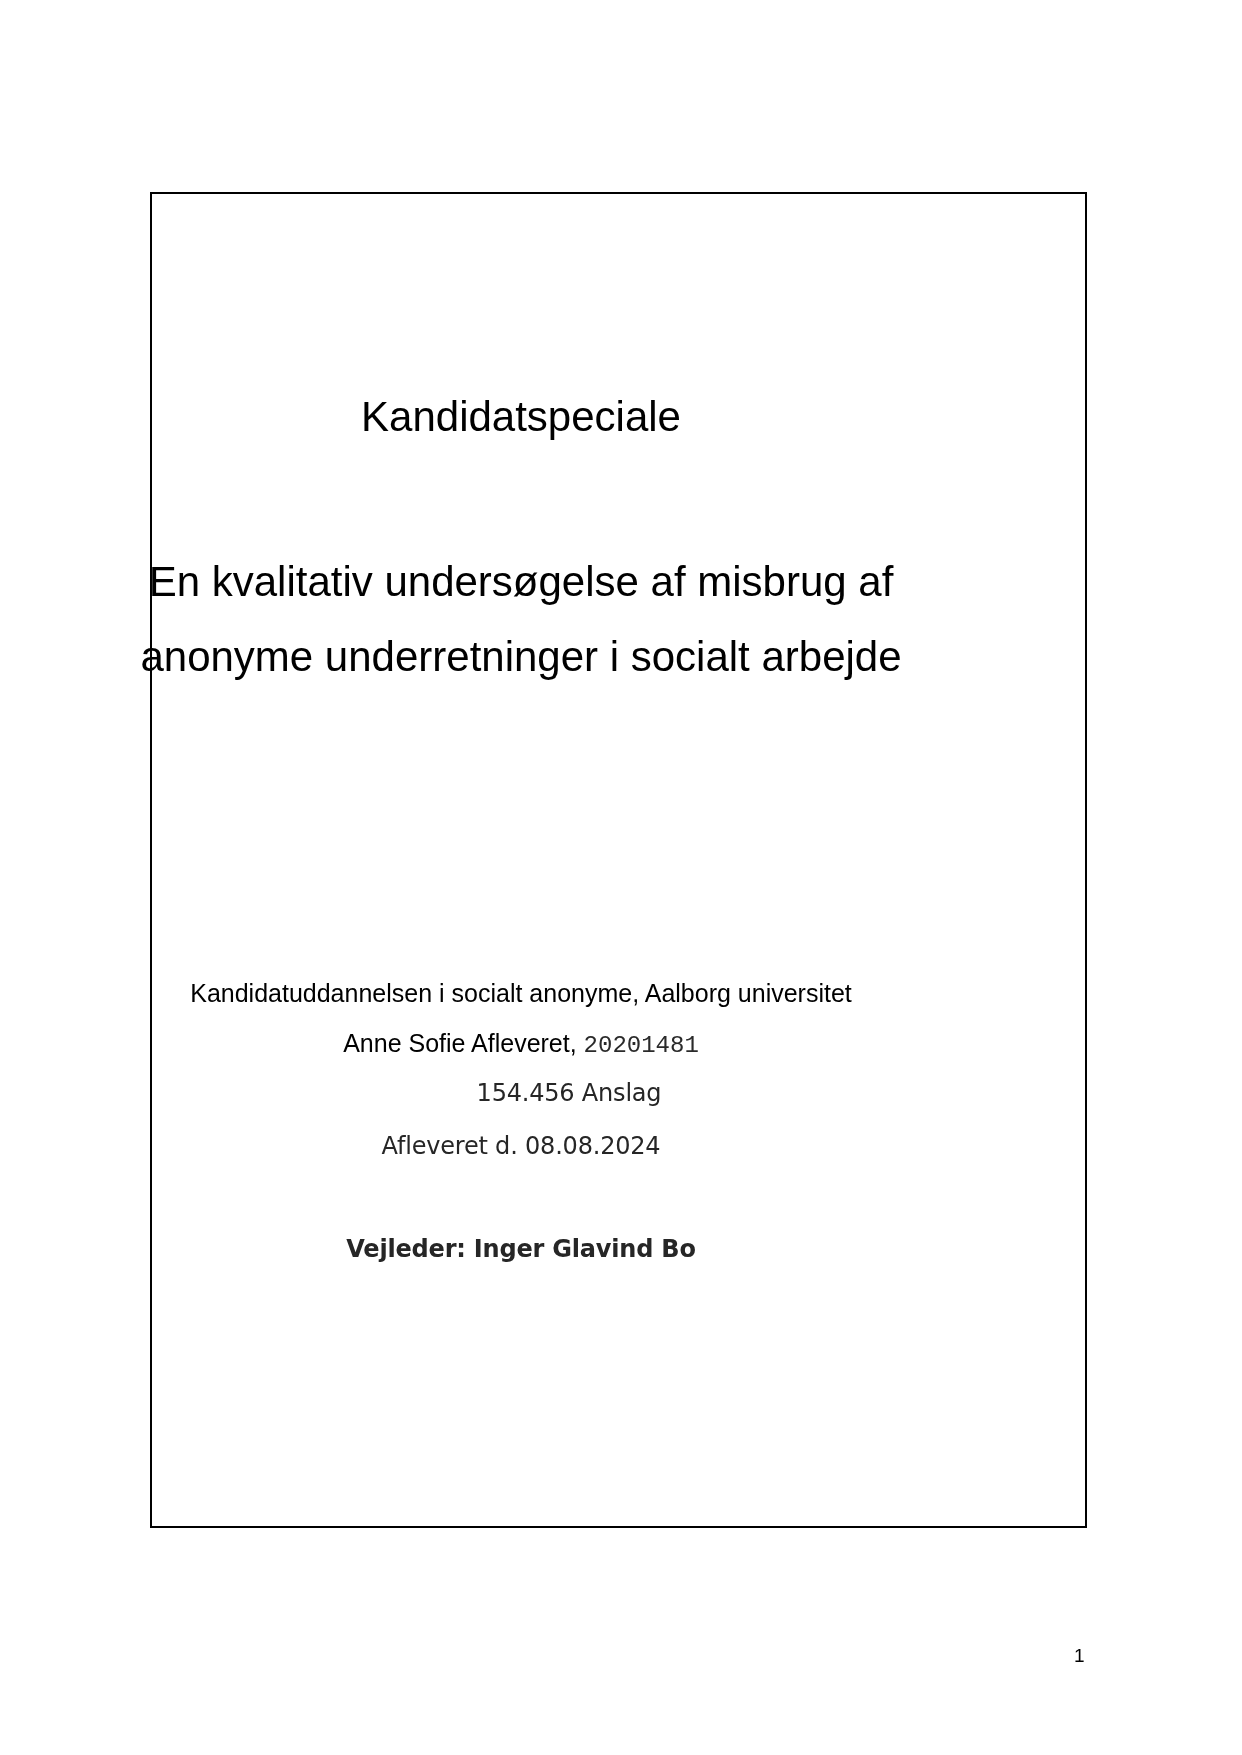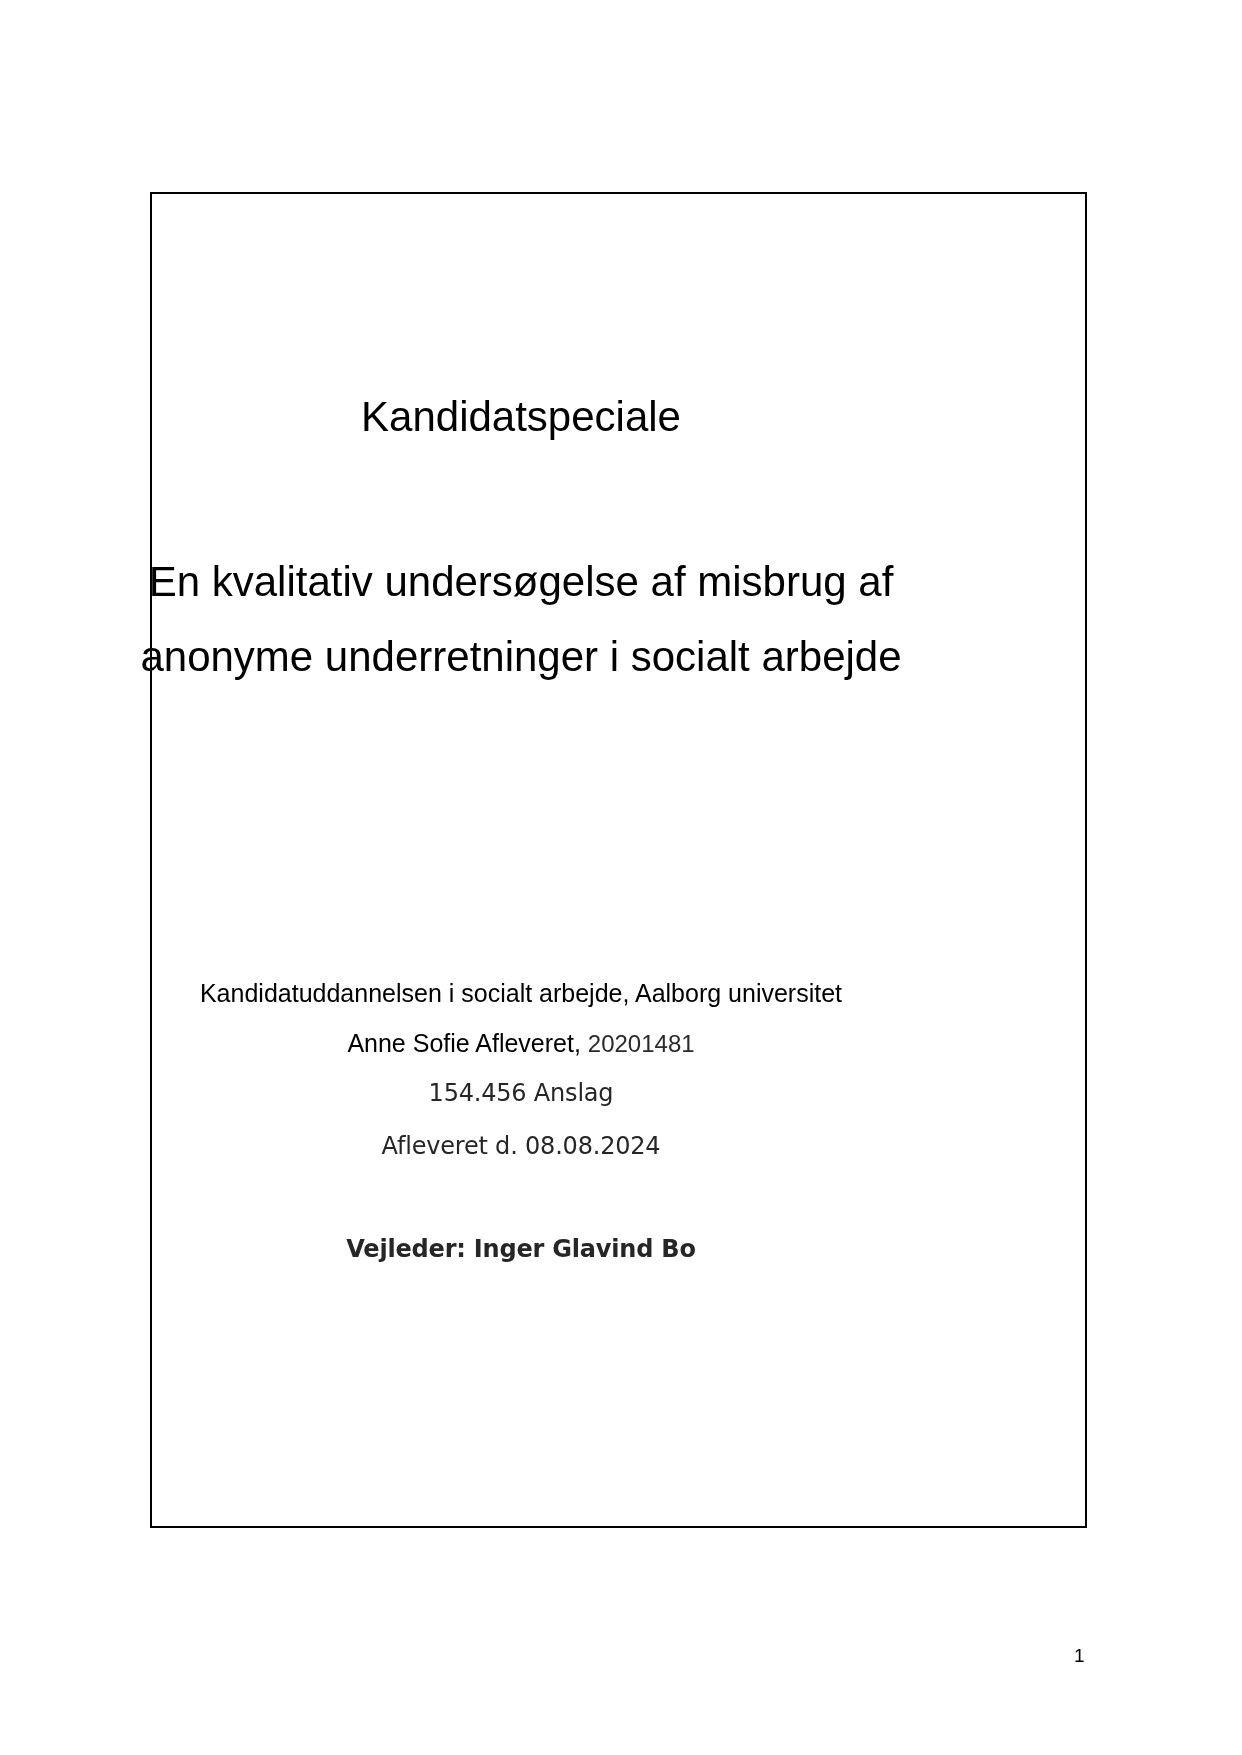--- a/index.html
+++ b/index.html
@@ -50,32 +50,32 @@
 
     .info {
       font-size: 25px;
       line-height: 30px;
       font-family: "Liberation Sans", sans-serif;
       color: #000;
     }
     .info.program { top: 978px; }
     .info.author  { top: 1028px; }
     .num {
-      font-family: Liberation Sans, sans-serif;
+      font-family: Liberation Mono, monospace;
       color: #2a2a2a;
       font-size: 24px;
     }
     .roboto {
       font-family: "DejaVu Sans", sans-serif;
       color: #262626;
       font-size: 24px;
       line-height: 30px;
       letter-spacing: -0.2px;
     }
-    .roboto.chars    { top: 1078px; }
+    .roboto.chars    { top: 1078px; margin-left: 48px; }
     .roboto.handin   { top: 1131px; }
     .roboto.advisor  { top: 1234px; font-weight: bold; }
 
     .page-number {
       position: absolute;
       left: 1074px;
       top: 1645px;
       font-size: 19px;
       line-height: 22px;
       font-family: "Liberation Sans", sans-serif;
@@ -85,21 +85,21 @@
 </head>
 <body>
 
 <div class="frame"></div>
 
 <div class="line title">Kandidatspeciale</div>
 
 <div class="line subtitle l1">En kvalitativ undersøgelse af misbrug af</div>
 <div class="line subtitle l2">anonyme underretninger i socialt arbejde</div>
 
-<div class="line info program">Kandidatuddannelsen i socialt arbejde, Aalborg universitet</div>
+<div class="line info program">Kandidatuddannelsen i socialt anonyme, Aalborg universitet</div>
 
 <div class="line info author"><span>Anne Sofie Afleveret, </span><span class="num">20201481</span></div>
 
 <div class="line roboto chars">154.456 Anslag</div>
 <div class="line roboto handin">Afleveret d. 08.08.2024</div>
 <div class="line roboto advisor">Vejleder: Inger Glavind Bo</div>
 
 <div class="page-number">1</div>
 
 </body></html>

